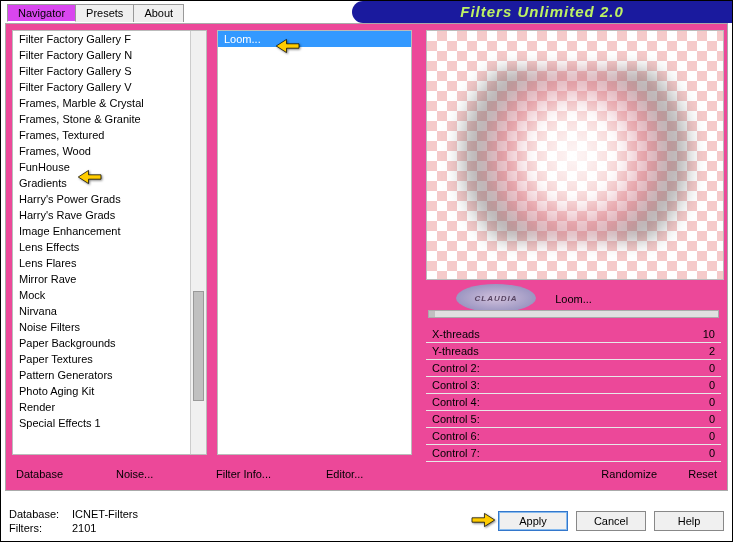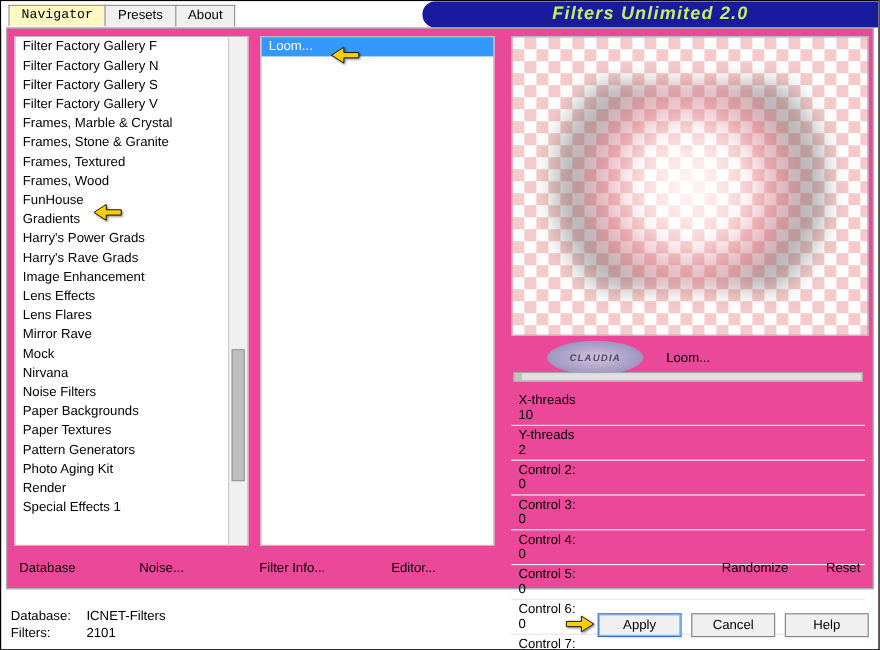--- a/index.html
+++ b/index.html
@@ -44,25 +44,24 @@
   .tab {
     border: 1px solid #999;
     border-bottom: none;
     padding: 2px 10px;
     font-size: 11px;
     background: #f0f0f0;
     cursor: pointer;
     margin-right: -1px;
   }
   .tab.active {
-    background: #fef9c3;
+    background: #d946ef;
     border-bottom: 1px solid #fff;
     position: relative;
     z-index: 2;
-    font-family: Liberation Mono, monospace;
   }
   .main-frame {
     position: absolute;
     left: 4px;
     top: 22px;
     right: 4px;
     height: 468px;
     border: 1px solid #aaa;
     background: #ec4899;
   }
@@ -166,25 +165,24 @@
     margin:0 2px 8px;
     position:relative;
   }
   .slider-fill {
     position:absolute; left:0; top:0; bottom:0; width:2%;
     background:#c0c0c0;
   }
   .param-row {
     display:flex;
     justify-content:space-between;
-    align-items:flex-start;
+    align-items:flex-end;
     padding:2px 6px;
     border-bottom:1px solid #e8e8e8;
     font-size:11px;
-    flex-direction:column;
   }
   .bottom-links {
     position:absolute;
     left:10px; right:10px; bottom:6px;
     display:flex;
     font-weight:normal;
     font-size:11px;
   }
   .bottom-links .lnk {
     cursor:pointer;

